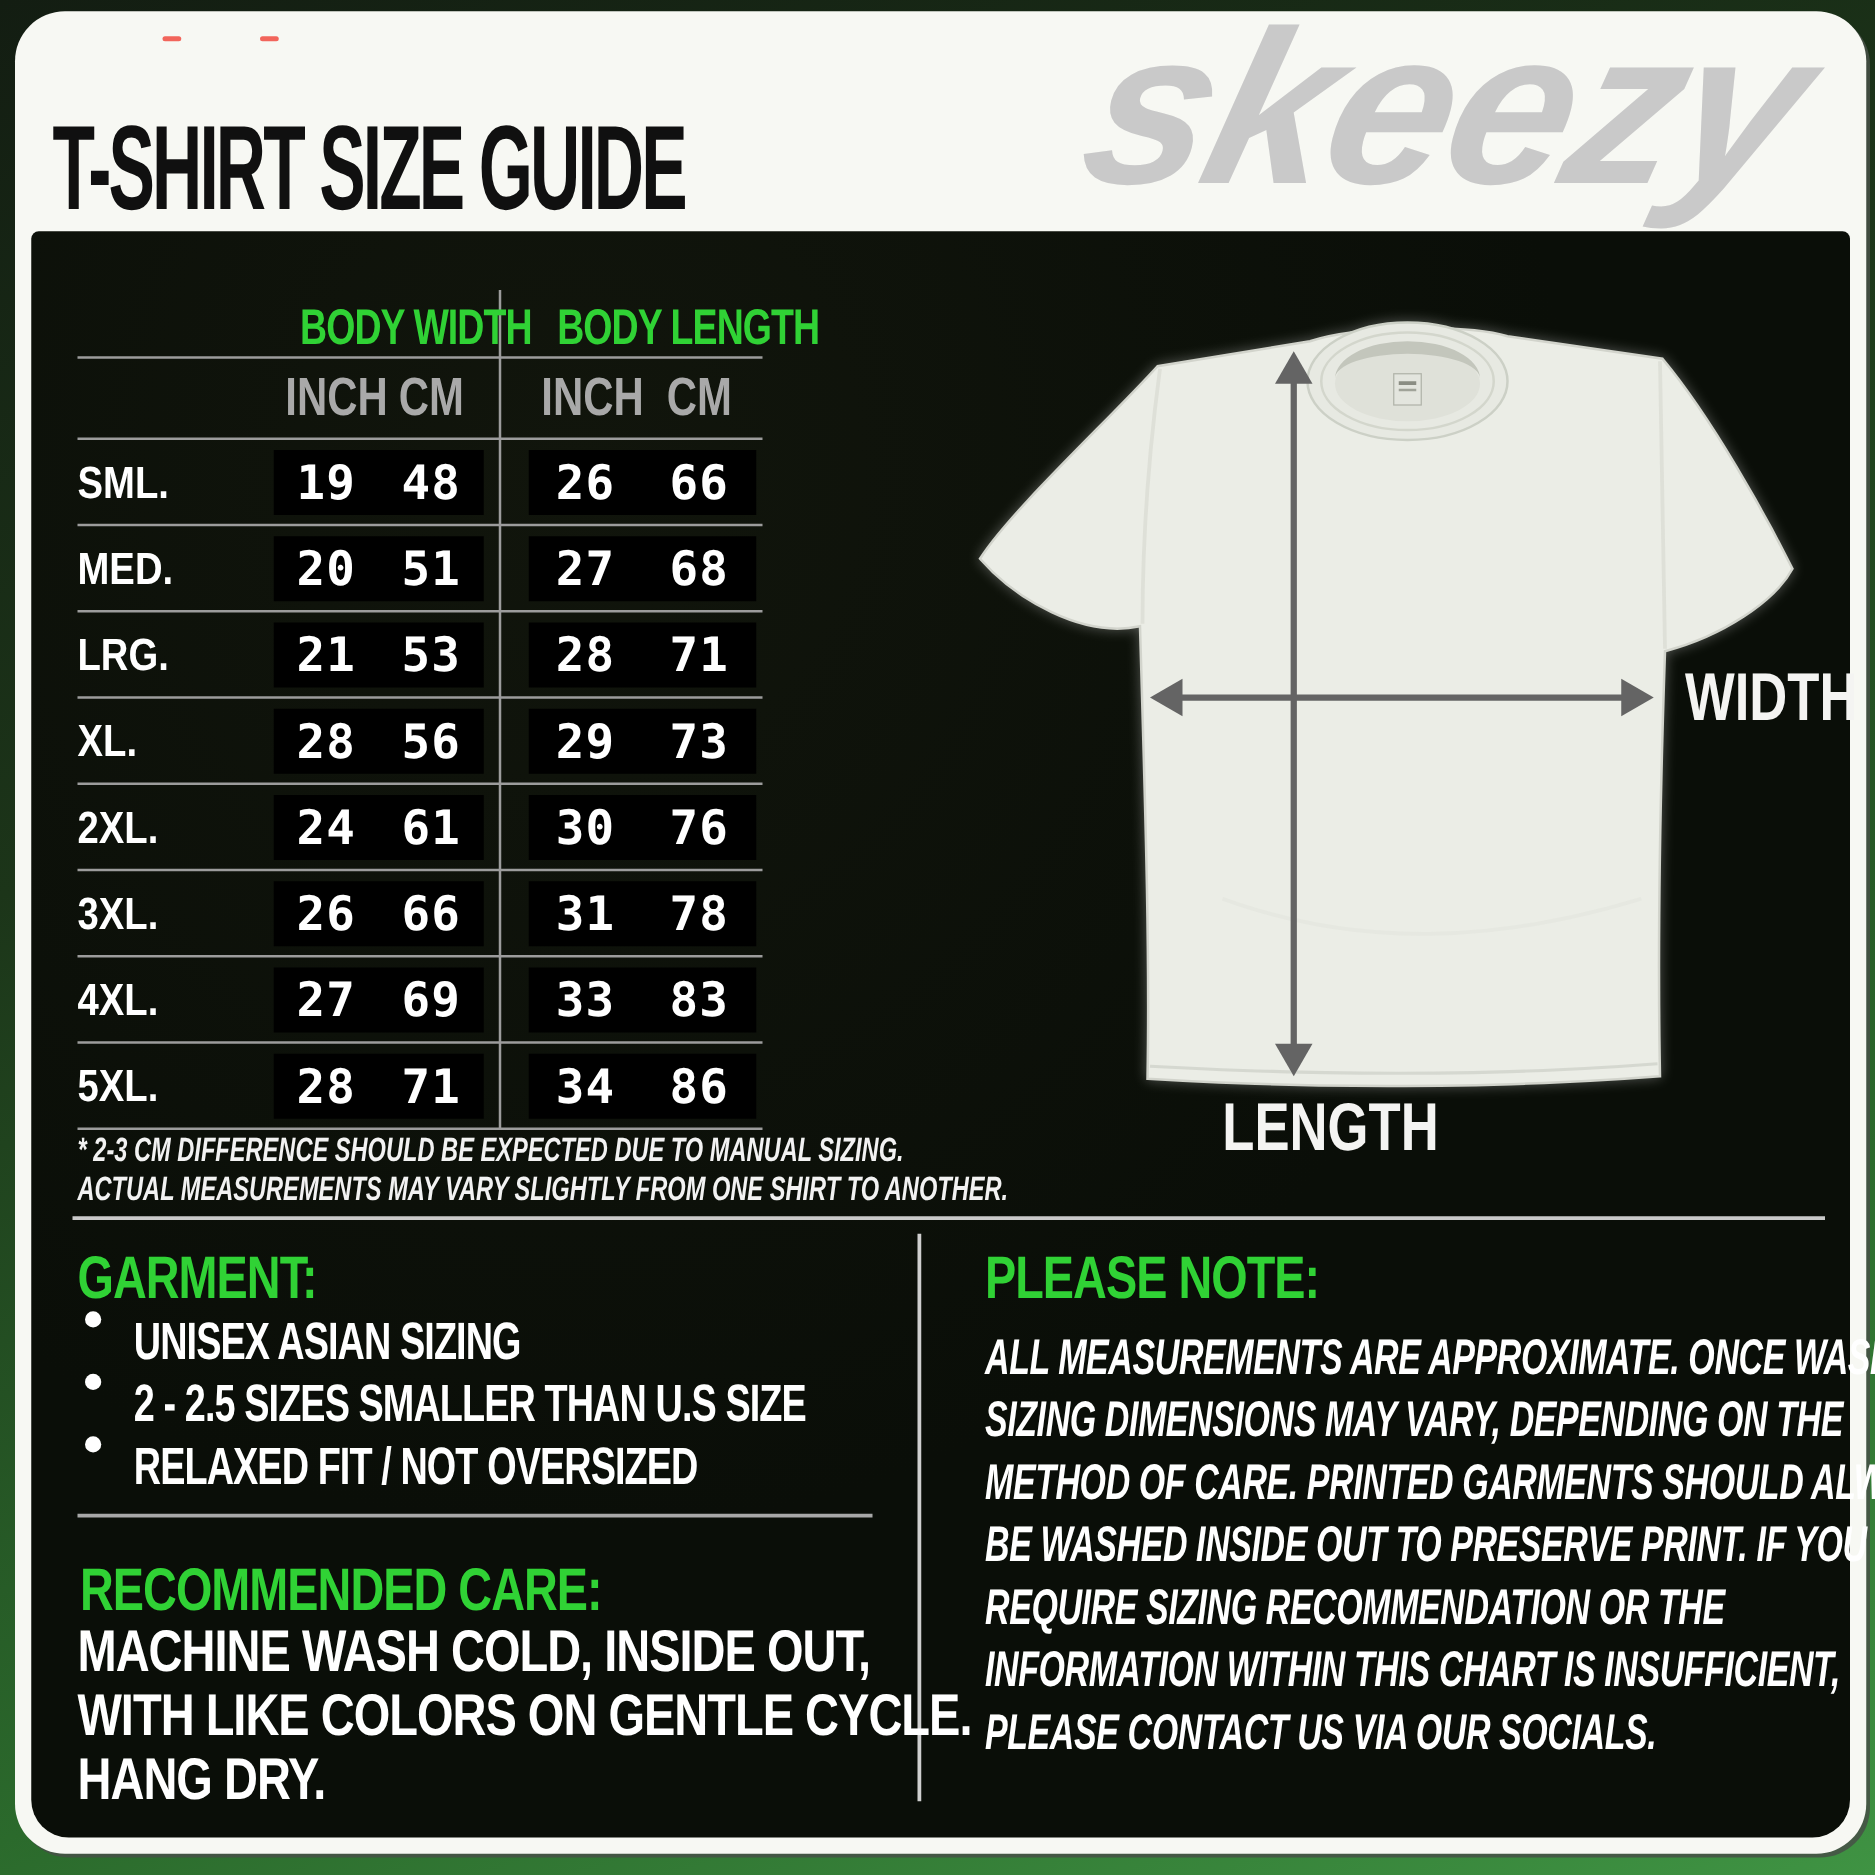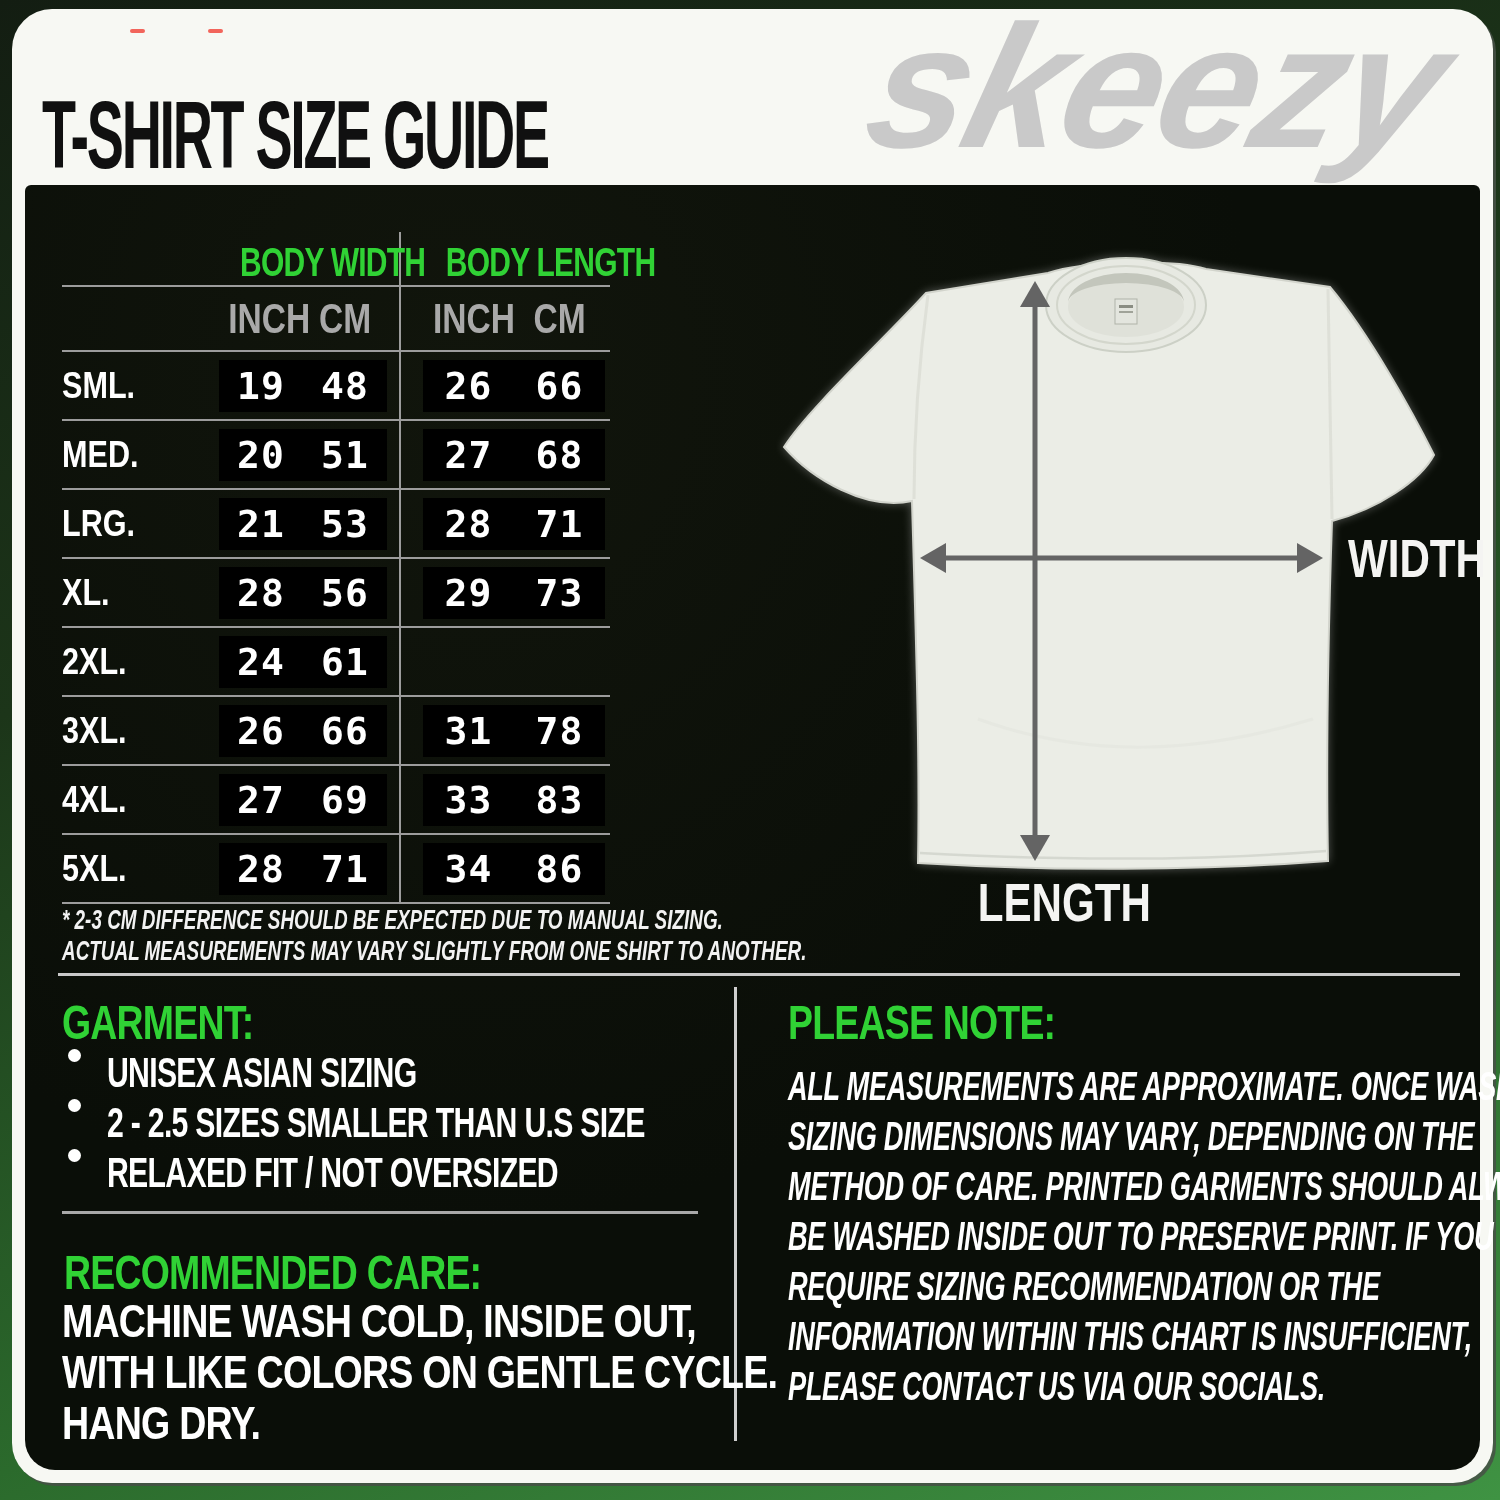--- a/index.html
+++ b/index.html
@@ -152,20 +152,24 @@
         <div class="pair l">
             <div class="num">29</div>
             <div class="num">73</div>
           </div>
       </div>
       <div class="trow">
         <div class="c-size">2XL.</div>
         <div class="pair w">
             <div class="num">24</div>
             <div class="num">61</div>
+          </div>
+        <div class="pair l">
+            <div class="num">30</div>
+            <div class="num">76</div>
           </div>
       </div>
       <div class="trow">
         <div class="c-size">3XL.</div>
         <div class="pair w">
             <div class="num">26</div>
             <div class="num">66</div>
           </div>
         <div class="pair l">
             <div class="num">31</div>

